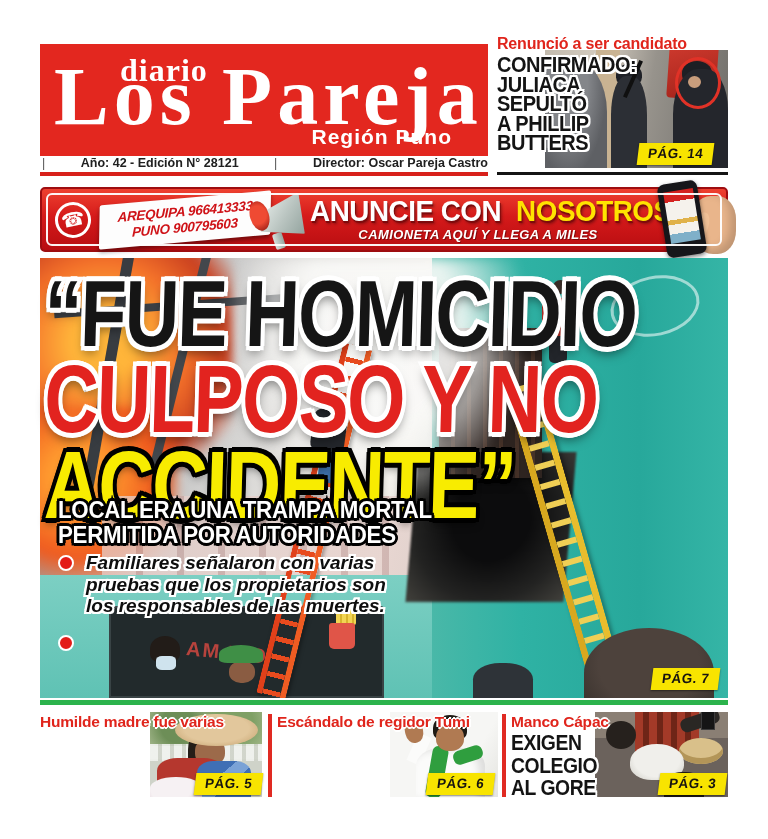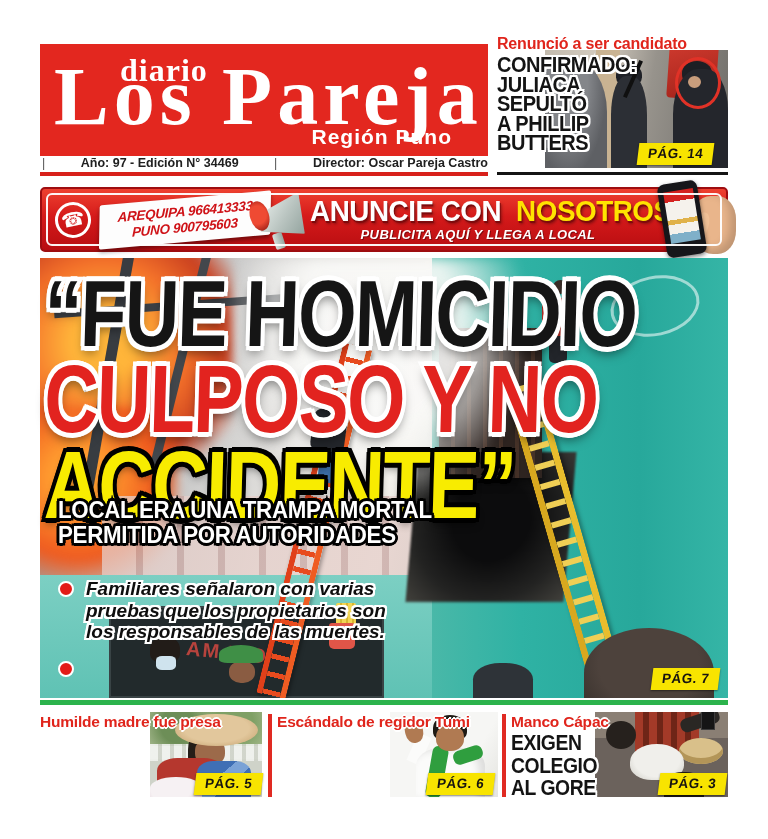--- a/index.html
+++ b/index.html
@@ -104,21 +104,21 @@
     text-shadow:-5px 0 #fff,5px 0 #fff,0 -5px #fff,0 5px #fff,-4px -4px #fff,4px -4px #fff,-4px 4px #fff,4px 4px #fff,0 7px 12px rgba(0,0,0,.5); }
   .mhl.l2 { top:84px; color:#e2231f; font-size:96px; transform:scaleX(.78) skewX(-2deg);
     -webkit-text-stroke:9px #fff; paint-order:stroke fill;
     text-shadow:-5px 0 #fff,5px 0 #fff,0 -5px #fff,0 5px #fff,-4px -4px #fff,4px -4px #fff,-4px 4px #fff,4px 4px #fff,0 7px 12px rgba(0,0,0,.5); }
   .mhl.l3 { top:170px; color:#f8ec00; font-size:96px; transform:scaleX(.80) skewX(-2deg);
     -webkit-text-stroke:8px #000; paint-order:stroke fill;
     text-shadow:-5px 0 #000,5px 0 #000,0 -5px #000,0 5px #000,-4px -4px #000,4px -4px #000,-4px 4px #000,4px 4px #000,0 6px 10px rgba(0,0,0,.45); }
   #main-sub { left:58px; top:498px; font-weight:700; font-size:23px; line-height:25px; color:#fff; letter-spacing:-0.3px; transform:scaleX(.97); transform-origin:left top;
     -webkit-text-stroke:5px #000; paint-order:stroke fill;
     text-shadow:-3px 0 #000,3px 0 #000,0 -3px #000,0 3px #000,-2px -2px #000,2px -2px #000,-2px 2px #000,2px 2px #000; }
-  #main-bullets { left:58px; top:578px; width:352px; }
+  #main-bullets { left:58px; top:552px; width:352px; }
   .bullet { position:relative; padding-left:28px; margin-bottom:15px; font-weight:700; font-style:italic; font-size:19px; line-height:21.5px; color:#0e0e0e;
     -webkit-text-stroke:4px #fff; paint-order:stroke fill;
     text-shadow:-2px 0 #fff,2px 0 #fff,0 -2px #fff,0 2px #fff,-2px -2px #fff,2px -2px #fff,-2px 2px #fff,2px 2px #fff; }
   .bullet .dot { position:absolute; left:0; top:3px; width:16px; height:16px; border-radius:50%; background:#e31b18; border:2px solid #fff; -webkit-text-stroke:0; }
   #main-badge { left:652px; top:668px; }
 
   #green-divider { left:40px; top:700px; width:688px; height:5px; background:#2cb34c; }
 
   
   .story { top:712px; height:86px; }
@@ -172,21 +172,21 @@
 <div id="stage">
 
   <div id="masthead" class="abs">
     <div class="diario">diario</div>
     <div class="title">Los Pareja</div>
     <div class="region">Región Puno</div>
   </div>
 
   <div id="dateline" class="abs">
     <span class="sep">|</span>
-    <span>Año: 97 - Edición N° 34469</span>
+    <span>Año: 42 - Edición N° 28121</span>
     <span class="sep">|</span>
     <span>Director: Oscar Pareja Castro</span>
   </div>
   <div id="rule-red-left" class="abs"></div>
   <div id="rule-black-right" class="abs"></div>
 
   <div id="top-story-photo" class="abs">
     <div class="abs tsp-pillar"></div>
     <div class="abs tsp-poster"></div>
     <div class="abs tsp-fig-hood"></div>
@@ -216,21 +216,21 @@
     </div>
     <div class="abs mega">
       <div class="cone"></div>
       <div class="mouth"></div>
       <div class="handle"></div>
     </div>
     <div id="ad-title" class="abs">
       <span class="w">ANUNCIE CON</span>
       <span class="y">NOSOTROS</span>
     </div>
-    <div id="ad-subtitle" class="abs">PUBLICITA AQUÍ Y LLEGA A LOCAL</div>
+    <div id="ad-subtitle" class="abs">CAMIONETA AQUÍ Y LLEGA A MILES</div>
     <div class="abs smartphone">
       <div class="hand"></div>
       <div class="thumb"></div>
       <div class="body"></div>
       <div class="screen"></div>
     </div>
   </div>
 
   <div id="main-photo" class="abs">
     <div class="abs mp-teal"></div>
@@ -291,21 +291,21 @@
     <div class="photo">
       <div class="abs sa-trees"></div>
       <div class="abs sa-rail"></div>
       <div class="abs sa-hair"></div>
       <div class="abs sa-face"></div>
       <div class="abs sa-hat"></div>
       <div class="abs sa-sweater"></div>
       <div class="abs sa-scarf"></div>
       <div class="abs sa-bundle"></div>
     </div>
-    <div class="kicker">Humilde madre fue presa</div>
+    <div class="kicker">Humilde madre fue varias</div>
     <div class="badge">PÁG. 5</div>
   </div>
   <div class="abs vdiv" style="left:268px;"></div>
 
   <div id="story-b" class="abs story">
     <div class="photo">
       <div class="abs sb-arm"></div>
       <div class="abs sb-hand"></div>
       <div class="abs sb-shirt"></div>
       <div class="abs sb-scarf"></div>

